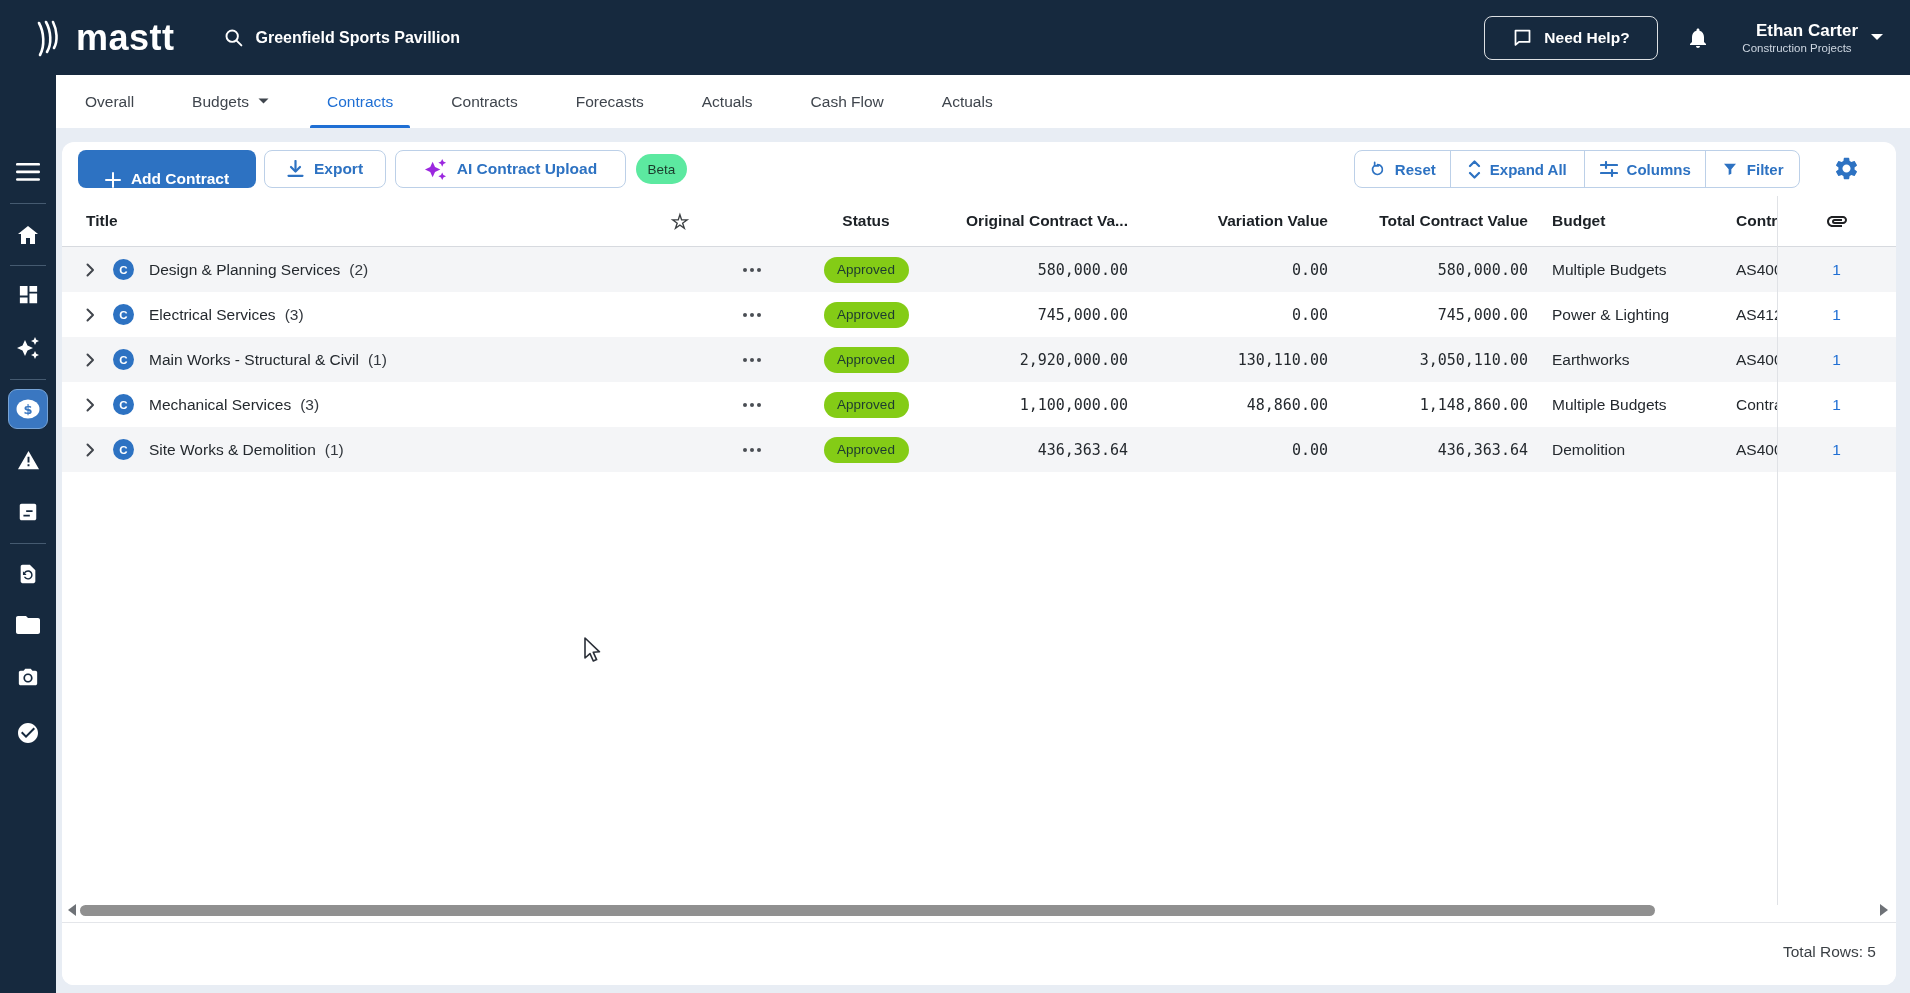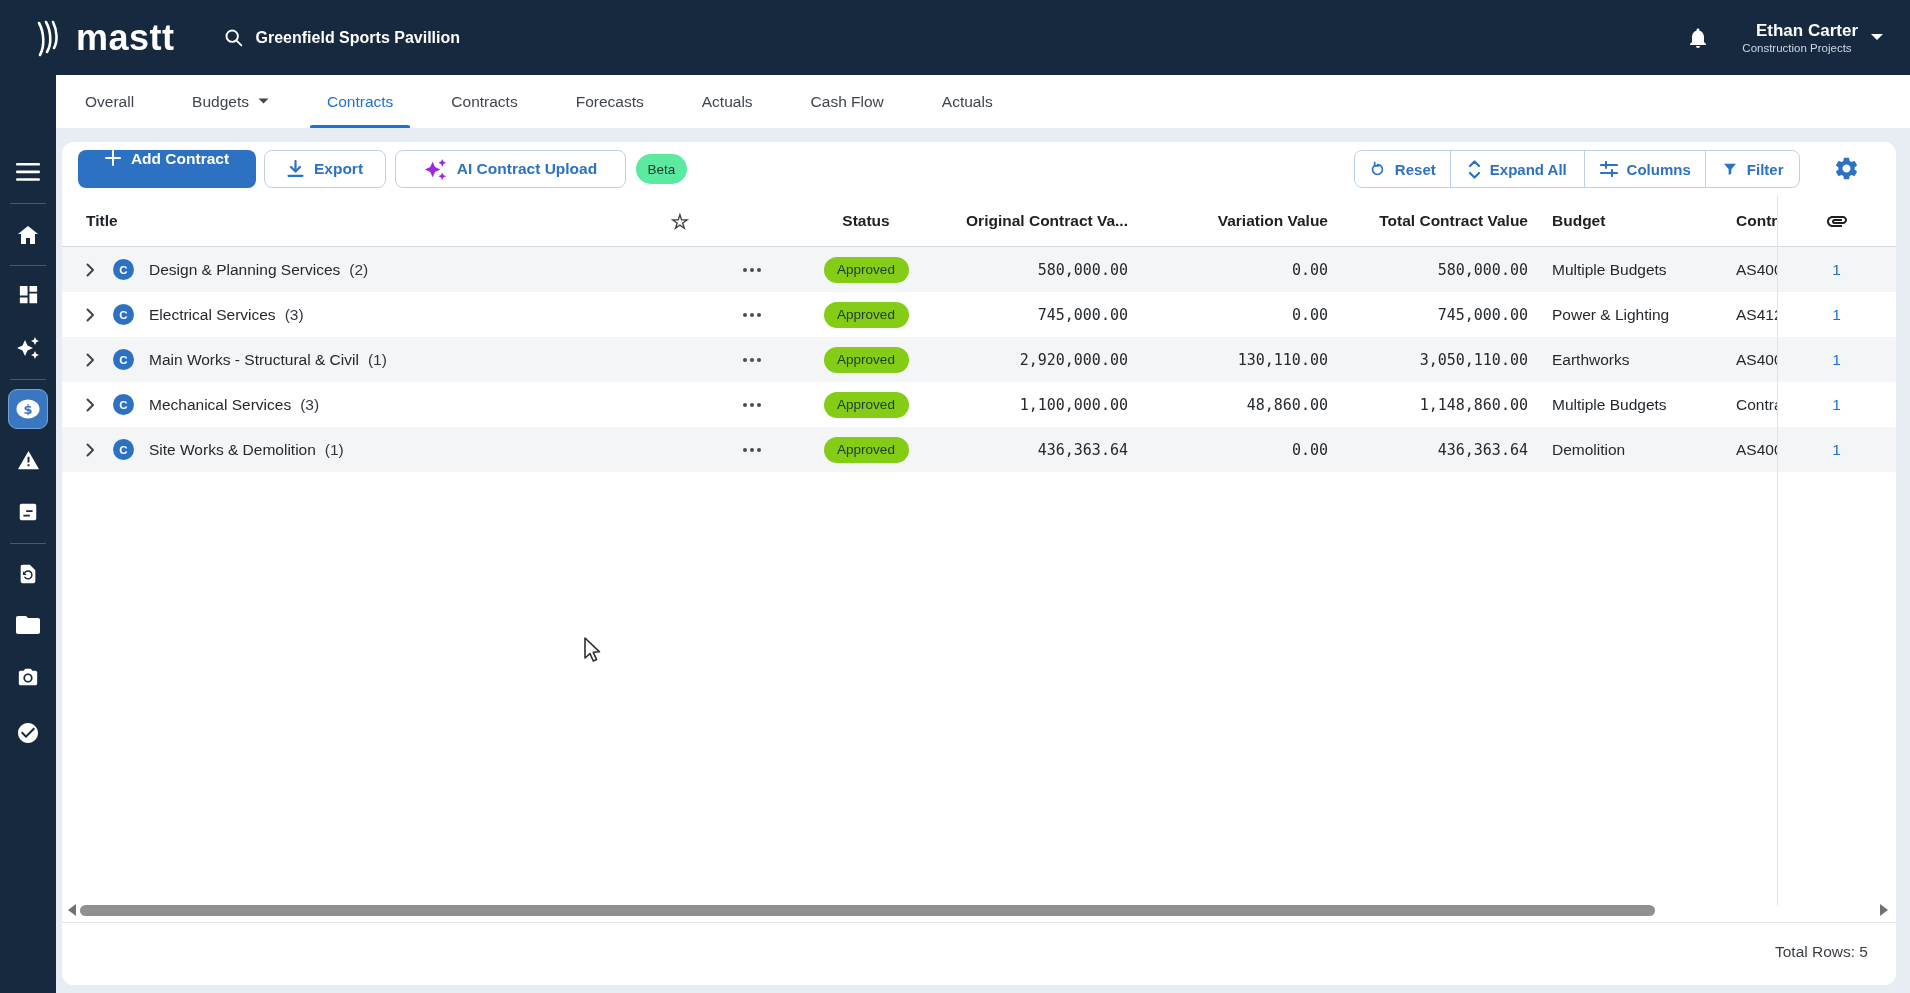--- a/index.html
+++ b/index.html
@@ -39,21 +39,21 @@
   .tab .caret { margin-left:9px; }
   .tab.active { color:#1f6fd4; }
   .tab.active::after { content:""; position:absolute; left:12px; right:12px; bottom:0; height:3px; background:#1f6fd4; border-radius:2px 2px 0 0; }
 
   
   .card { position:absolute; left:62px; top:142px; width:1834px; height:843px; background:#fff; border-radius:12px; z-index:2; }
 
   
   .toolbar { position:absolute; left:0; top:0; width:100%; height:54px; }
   .btn-add { position:absolute; left:16px; top:8px; width:178px; height:38px; background:#2d72c2; border-radius:8px;
-    color:#fff; font-size:15.5px; font-weight:700; display:flex; align-items:flex-start; justify-content:center; gap:10px; cursor:pointer; }
+    color:#fff; font-size:15.5px; font-weight:700; display:flex; align-items:flex-end; justify-content:center; gap:10px; cursor:pointer; }
   .btn-outline { position:absolute; top:8px; height:38px; background:#fff; border:1px solid #bcd0e8; border-radius:8px;
     color:#2d72c2; font-size:15.5px; font-weight:700; display:flex; align-items:center; justify-content:center; gap:10px; cursor:pointer; }
   .btn-export { left:202px; width:122px; }
   .btn-ai { left:333px; width:231px; }
   .beta-pill { position:absolute; left:574px; top:12px; width:51px; height:30px; background:#5ce9a0; border-radius:15px;
     color:#1b3a2c; font-size:13.5px; font-weight:500; display:flex; align-items:center; justify-content:center; }
   .btn-group { position:absolute; left:1292px; top:8px; width:446px; height:38px; border:1px solid #bcd0e8; border-radius:8px; display:flex; overflow:hidden; background:#fff; }
   .seg { display:flex; align-items:center; justify-content:center; gap:9px; color:#2d72c2; font-size:15px; font-weight:700; cursor:pointer; border-right:1px solid #bcd0e8; }
   .seg:last-child { border-right:none; }
   .seg-reset{width:96px;} .seg-expand{width:135px;} .seg-cols{width:122px;} .seg-filter{width:93px;}
@@ -88,21 +88,21 @@
   .star-hdr { font-size:21px; color:#3c4043; line-height:21px; cursor:pointer; }
   .pin-border { position:absolute; left:1715px; top:54px; width:1px; height:709px; background:#e0e2e6; }
 
   
   .hscroll { position:absolute; left:0; top:758px; width:1834px; height:22px; }
   .hs-thumb { position:absolute; left:18px; top:5px; width:1575px; height:11px; background:#909090; border-radius:6px; cursor:pointer; }
   .hs-arrow { position:absolute; top:4px; width:0; height:0; cursor:pointer; }
   .hs-left { left:6px; border-top:6px solid transparent; border-bottom:6px solid transparent; border-right:8px solid #6e7277; }
   .hs-right { right:8px; border-top:6px solid transparent; border-bottom:6px solid transparent; border-left:8px solid #6e7277; }
   .cfooter { position:absolute; left:0; top:780px; width:1834px; height:63px; border-top:1px solid #e4e6ea; border-radius:0 0 12px 12px; background:#fff; }
-  .total-rows { position:absolute; right:28px; top:20px; font-size:15.5px; color:#3a3f44; }
+  .total-rows { position:absolute; right:20px; top:20px; font-size:15.5px; color:#3a3f44; }
 
   .cursor { position:absolute; left:583px; top:637px; z-index:50; pointer-events:none; }
 </style>
 </head>
 <body>
 
 <div class="topbar">
   <div class="logo-wrap">
     <span>
       <svg width="34" height="40" viewBox="0 0 34 40" fill="none" stroke="#ffffff" stroke-linecap="round">
@@ -116,20 +116,28 @@
   <div class="search-wrap">
     <span>
       <svg width="21" height="21" viewBox="0 0 24 24" fill="none" stroke="#ffffff" stroke-width="2.2" stroke-linecap="round">
         <circle cx="10.5" cy="10.5" r="6.5"></circle>
           <line x1="15.5" y1="15.5" x2="21" y2="21"></line>
       </svg>
     </span>
     <span class="search-text">Greenfield Sports Pavillion</span>
   </div>
   <div class="topbar-right">
+    <div class="help-btn">
+      <span>
+        <svg width="21" height="21" viewBox="0 0 24 24" fill="none" stroke="#ffffff" stroke-width="2">
+          <path d="M4 4h16v13H8l-4 3.5V4z" stroke-linejoin="round"></path>
+        </svg>
+      </span>
+      <span>Need Help?</span>
+    </div>
     <span class="bell">
       <svg width="24" height="26" viewBox="0 0 24 24" fill="#ffffff">
         <path d="M12 22c1.1 0 2-.9 2-2h-4c0 1.1.9 2 2 2zm6-6v-5c0-3.07-1.63-5.64-4.5-6.32V4c0-.83-.67-1.5-1.5-1.5S10.5 3.17 10.5 4v.68C7.64 5.36 6 7.92 6 11v5l-2 2v1h16v-1l-2-2z"></path>
       </svg>
     </span>
     <div class="user-block">
       <div class="user-name">Ethan Carter</div>
       <div class="user-sub">Construction Projects</div>
     </div>
     <span class="user-caret">

